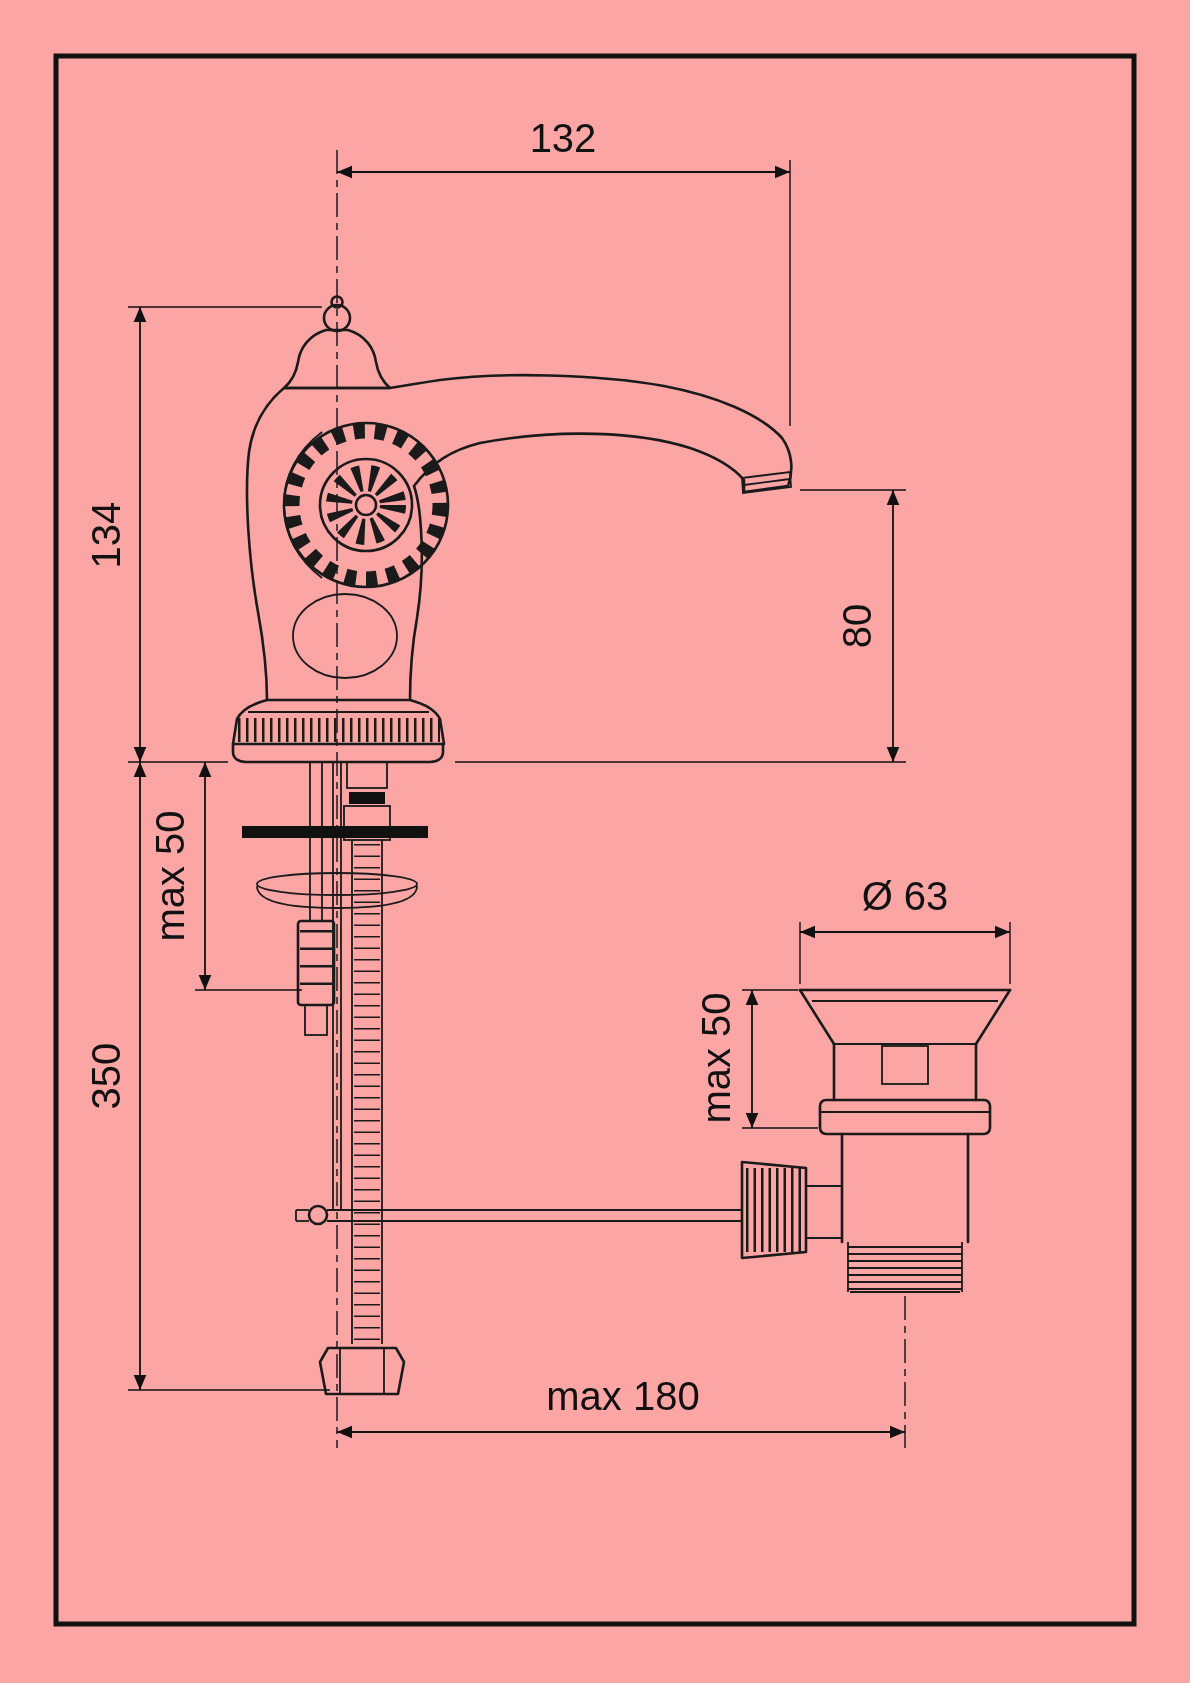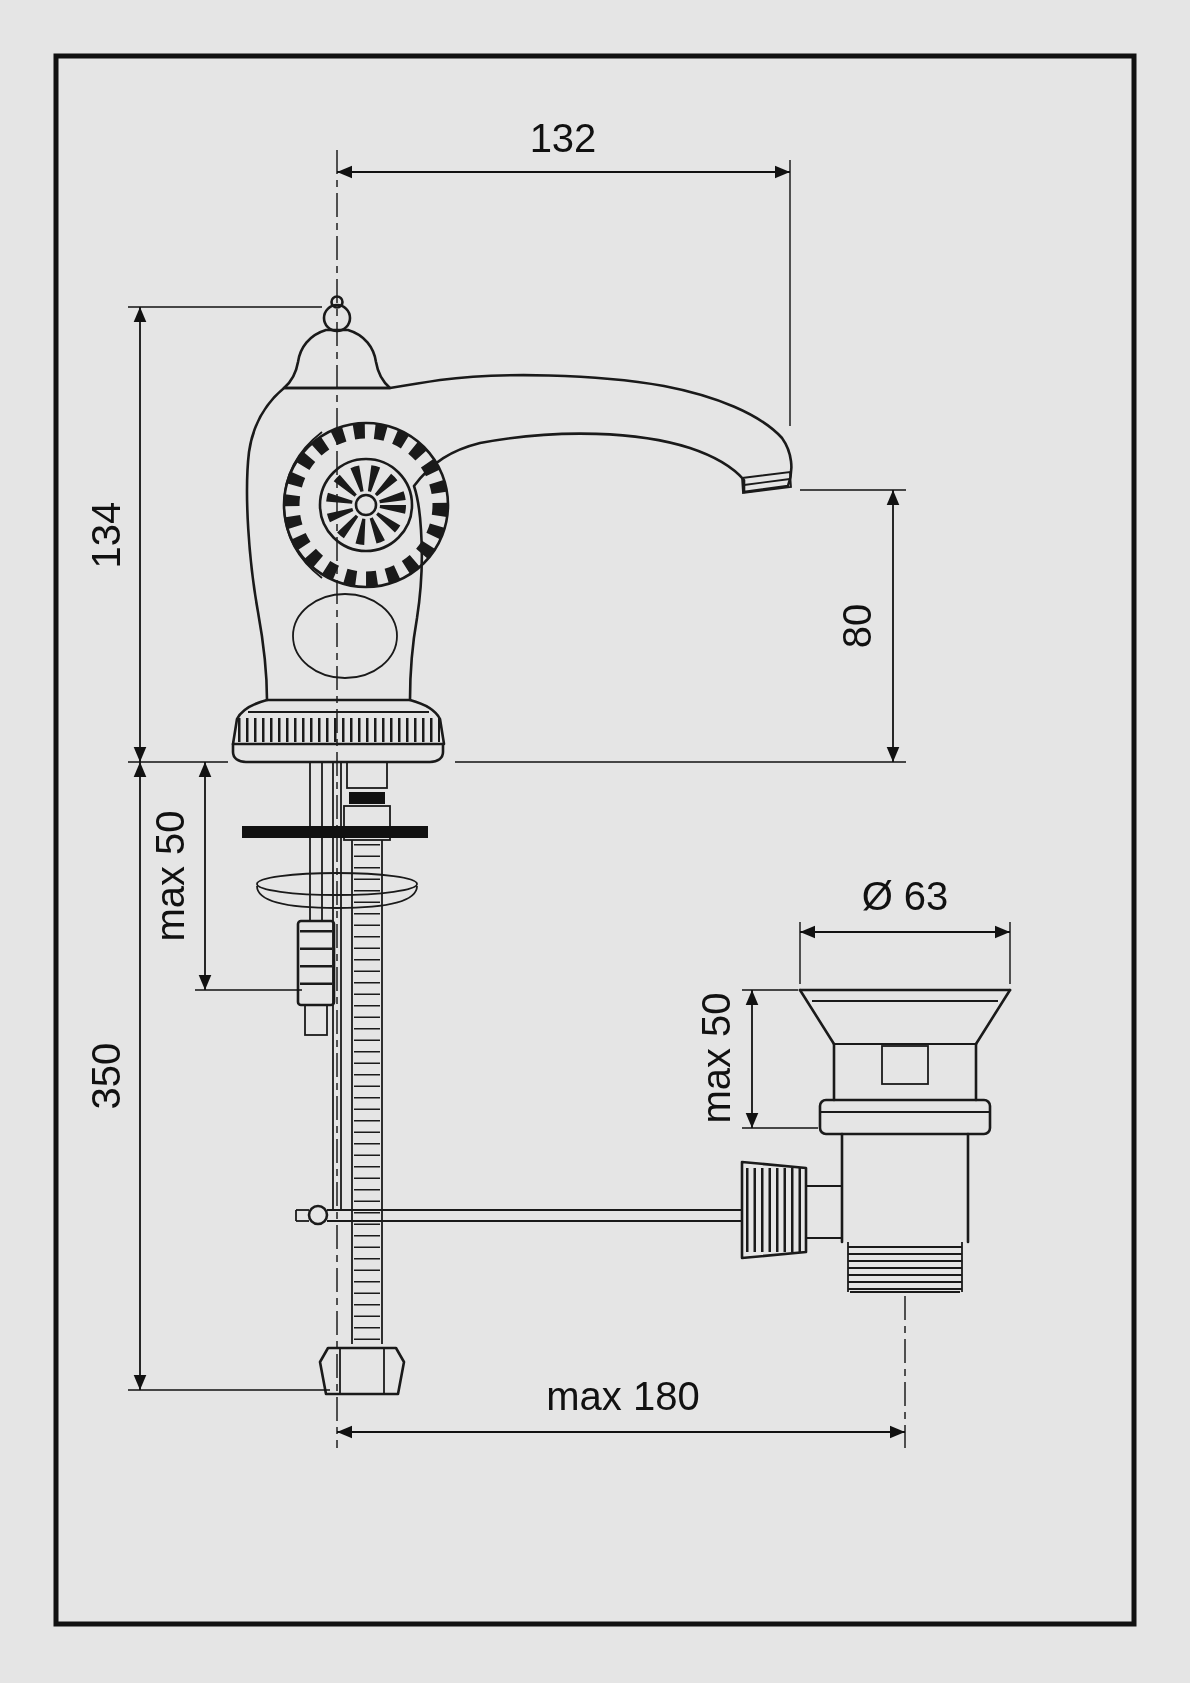--- a/index.html
+++ b/index.html
@@ -1,17 +1,17 @@
 <!DOCTYPE html>
 <html><head>
 <meta charset="utf-8">
 <style>
   html,body{margin:0;padding:0;background:#ffffff;}
   .page{
-    width:1190px;height:1683px;position:relative;background:#e5e5e5;
+    width:1190px;height:1683px;position:relative;background:#fca5a5;
     font-family:"Liberation Sans", sans-serif;
   }
   svg{display:block;}
   .frame{fill:none;stroke:#111;stroke-width:5;}
   .out{fill:none;stroke:#1a1a1a;stroke-width:2.6;stroke-linecap:round;stroke-linejoin:round;}
   .thin{fill:none;stroke:#1a1a1a;stroke-width:1.8;}
   .dim{fill:none;stroke:#111;stroke-width:1.8;}
   .ext{fill:none;stroke:#111;stroke-width:1.4;}
   .cl{fill:none;stroke:#111;stroke-width:1.4;stroke-dasharray:24 6 7 6;}
   .hatch{fill:none;stroke:#1a1a1a;}

